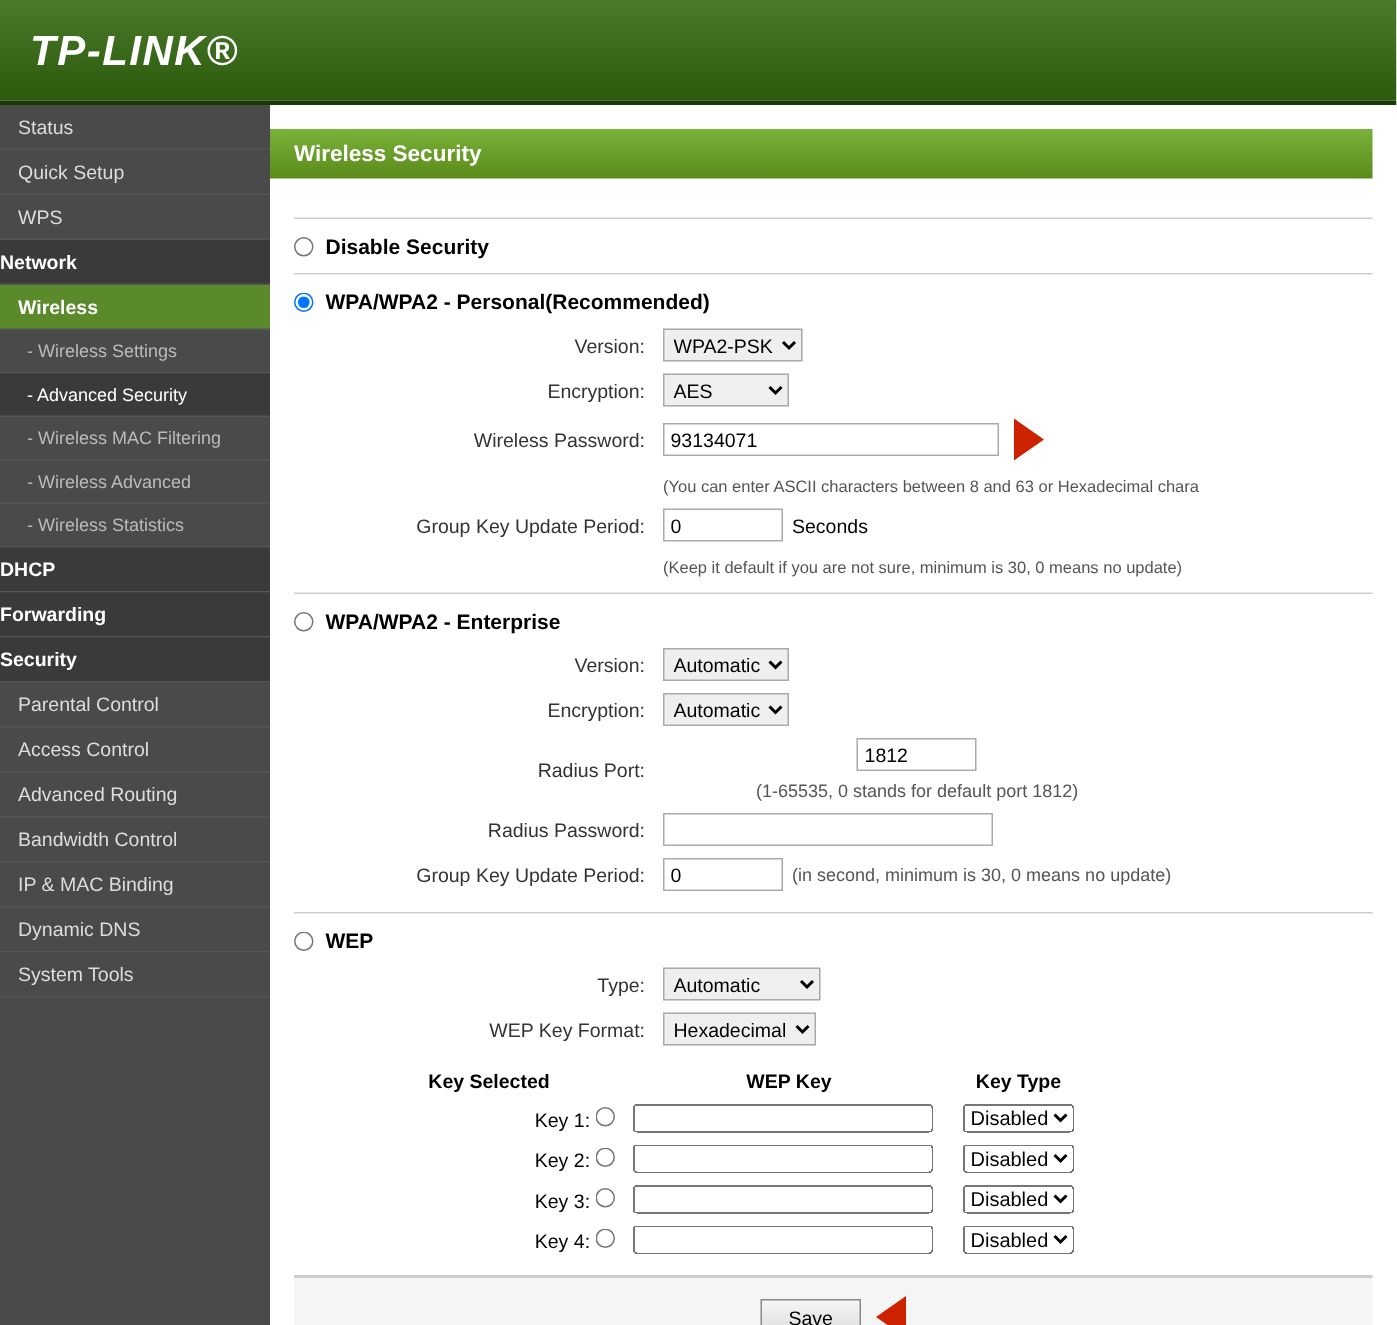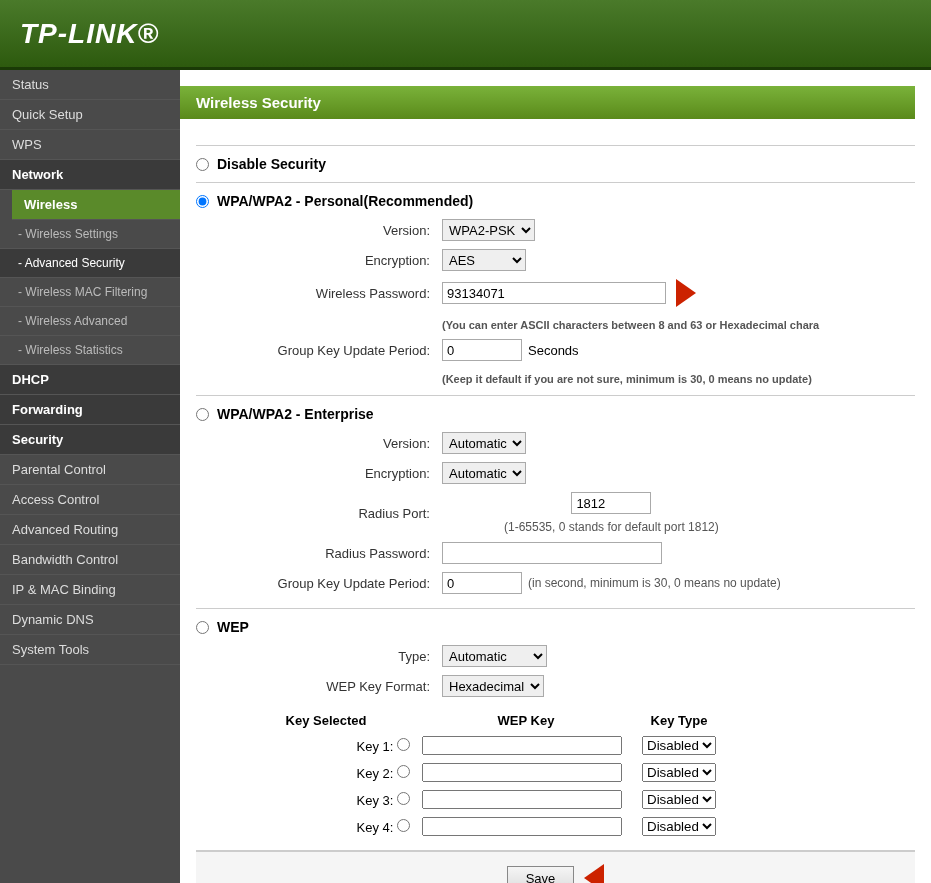--- a/index.html
+++ b/index.html
@@ -36,25 +36,25 @@
     }
     .sidebar-item {
       display: block;
       padding: 7px 12px;
       color: #ddd;
       cursor: pointer;
       font-size: 13px;
       border-bottom: 1px solid #555;
       text-decoration: none;
     }
-    .sidebar-item.active { background: #5a8a2a; color: #fff; font-weight: bold; margin-left: 12px; }
+    .sidebar-item.active { background: #5a8a2a; color: #fff; font-weight: bold; }
     .sidebar-item.sub { padding-left: 18px; color: #bbb; font-size: 12px; }
     .sidebar-item.sub.active-sub { color: #fff; background: #3a3a3a; }
     .sidebar-section-header {
-      padding: 7px 12px;
+      padding: 7px 0;
       color: #fff;
       background: #3a3a3a;
       font-weight: bold;
       font-size: 13px;
       border-bottom: 1px solid #555;
       cursor: pointer;
     }
 
     
     #main {
@@ -127,21 +127,20 @@
       border: 1px solid #aaa;
       padding: 1px 2px;
       font-size: 13px;
       height: 22px;
     }
     .hint-text {
       font-size: 11px;
       color: #555;
       margin-left: 246px;
       margin-bottom: 4px;
-      font-weight: bold;
     }
 
     
     .arrow-right {
       display: inline-block;
       width: 0;
       height: 0;
       border-top: 14px solid transparent;
       border-bottom: 14px solid transparent;
       border-left: 20px solid #cc2200;

